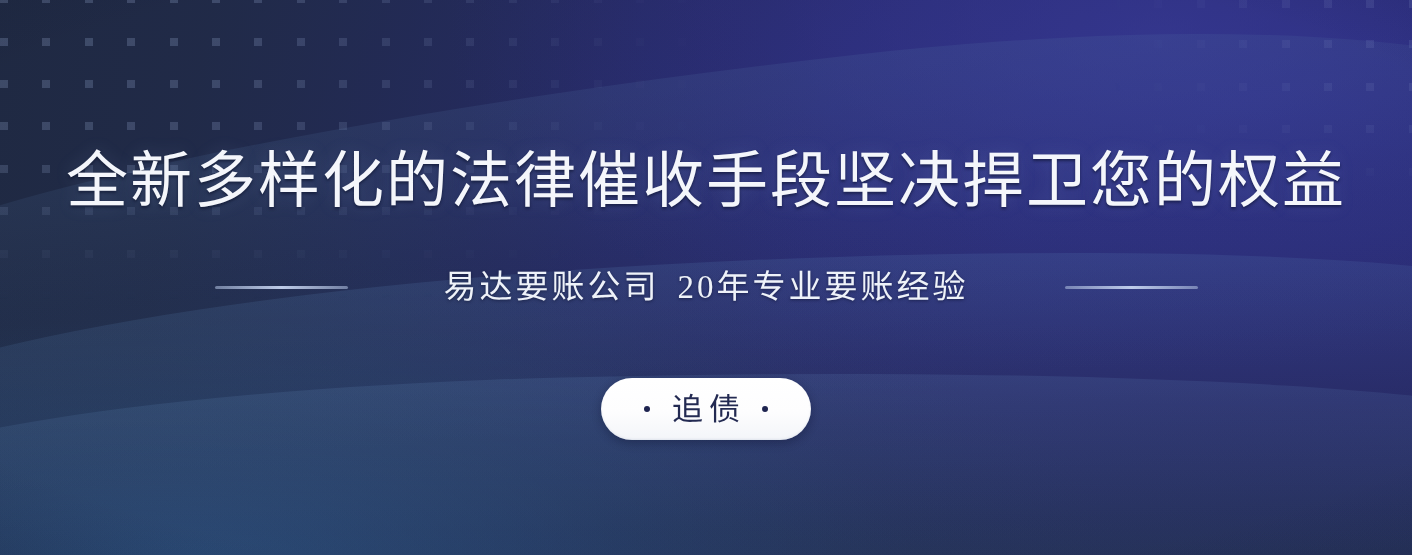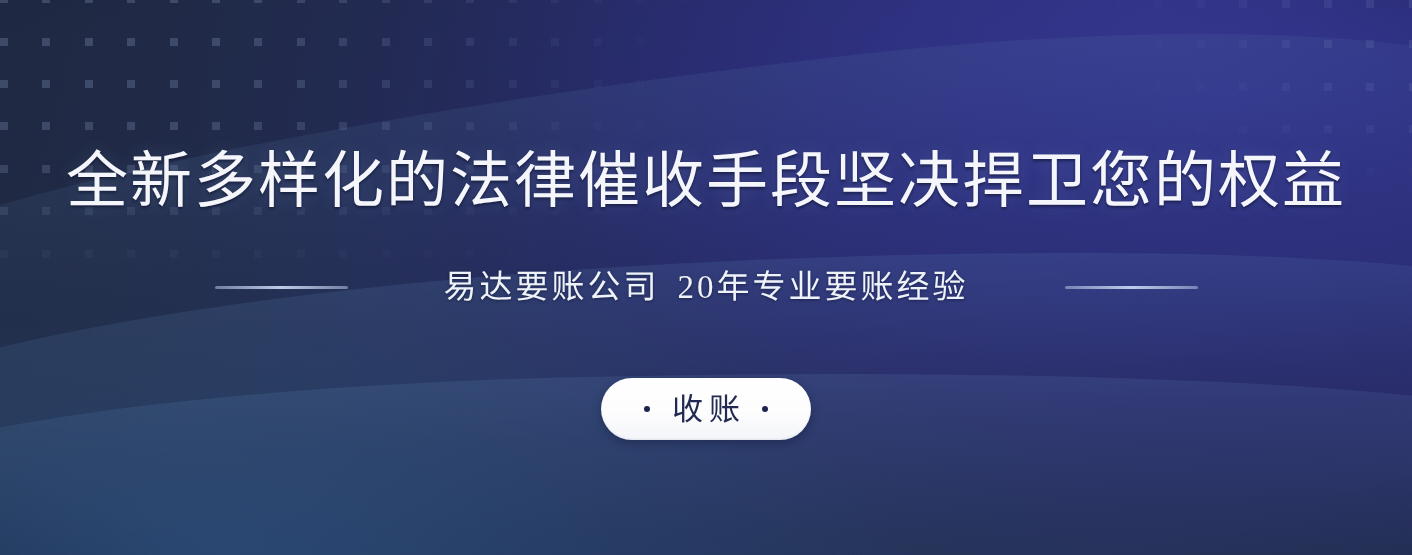--- a/index.html
+++ b/index.html
@@ -262,24 +262,24 @@
     <div class="subtitle-row">
       <span class="rule"></span>
       <div class="subtitle">
         <span>易达要账公司</span><span class="gap"></span><span>20年专业要账经验</span>
       </div>
       <span class="rule"></span>
     </div>
 
     <div class="pill-row">
 
+
       <div class="pill">
         <span class="pill-dot"></span>
-        <span class="pill-label">收账</span>
+        <span class="pill-label">追债</span>
         <span class="pill-dot"></span>
       </div>
-
 
 
 
     </div>
   </div>
 </div>
 
 </body></html>

